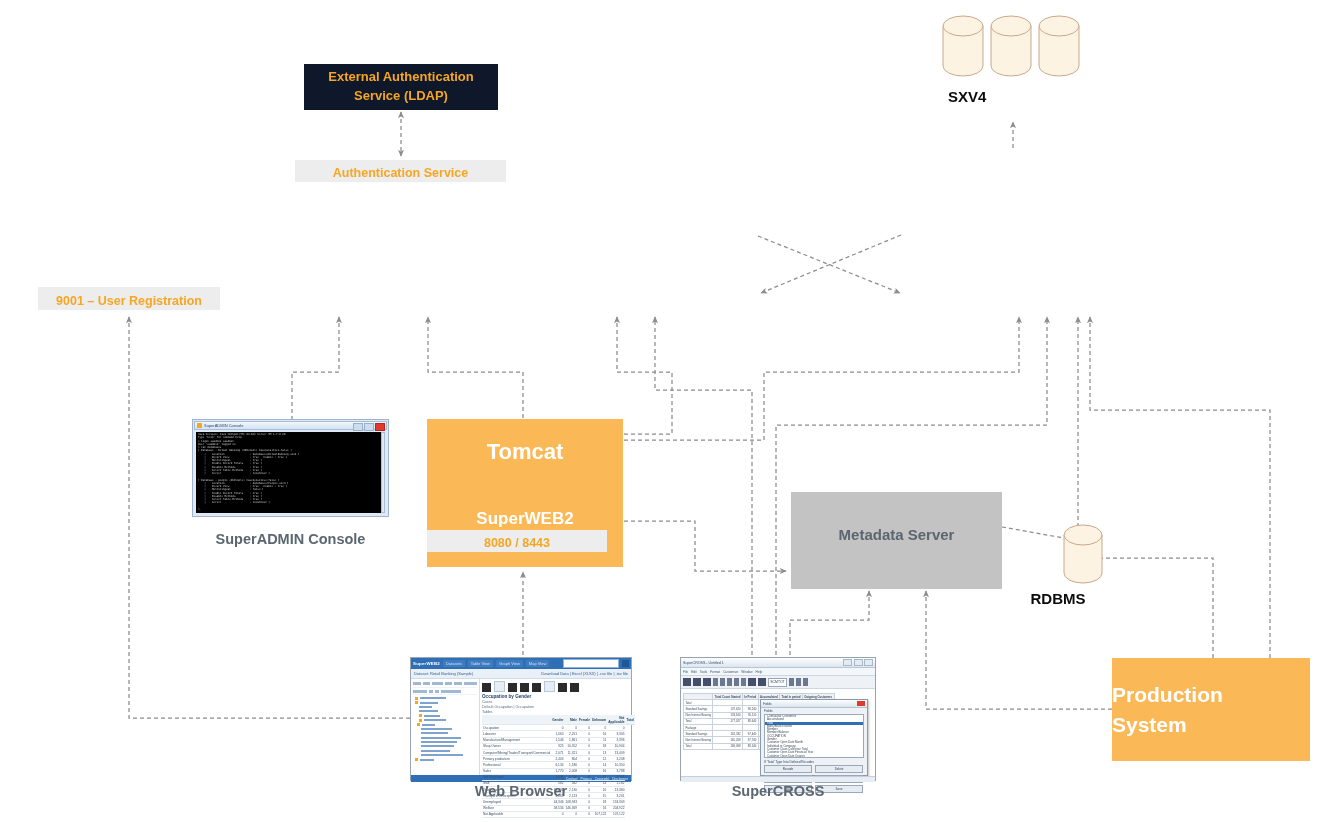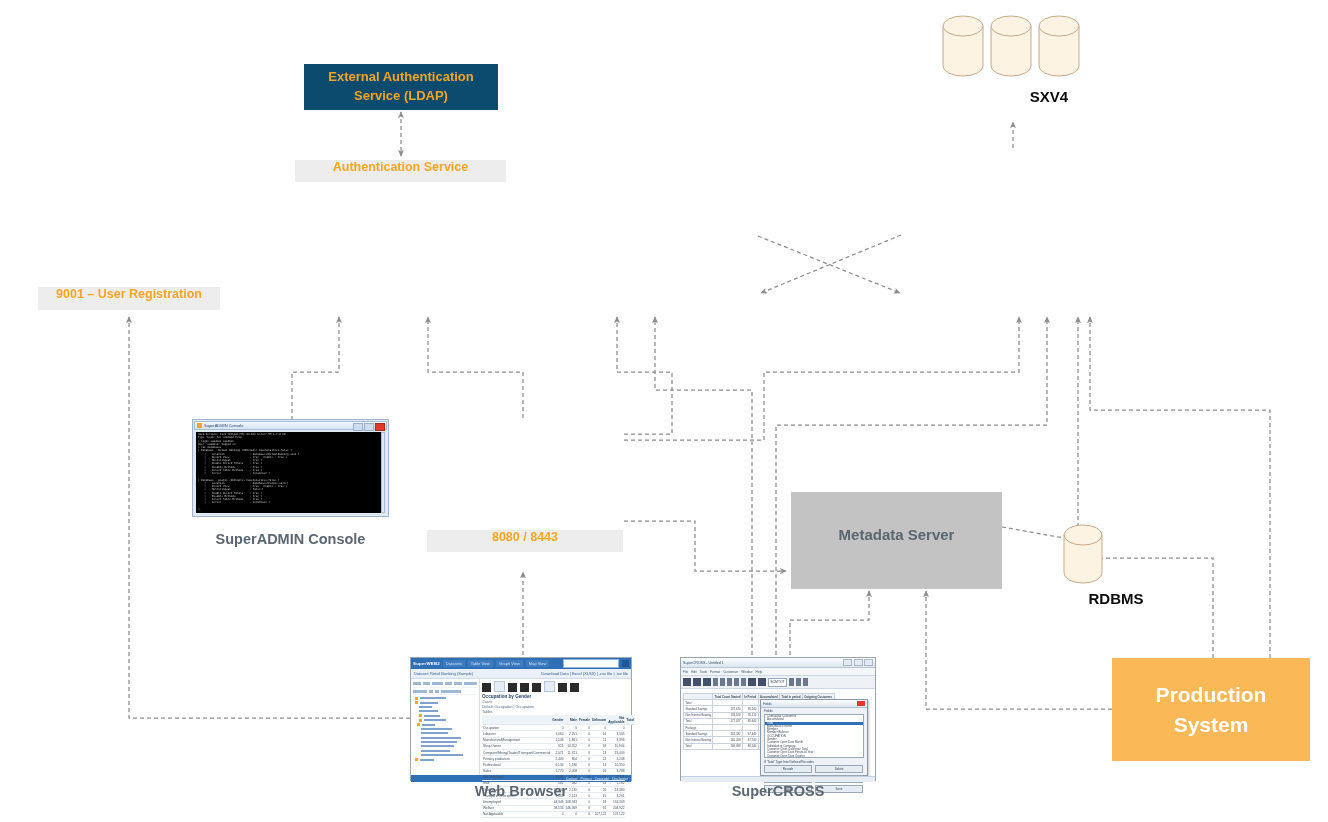--- a/index.html
+++ b/index.html
@@ -12,66 +12,66 @@
   #stage{position:absolute;left:0;top:0;width:1328px;height:822px;}
   #wires{position:absolute;left:0;top:0;width:1328px;height:822px;pointer-events:none;}
 
   
   .node{position:absolute;box-sizing:border-box;}
   .grey-box{background:#c3c3c3;}
   .orange-box{background:#fbb857;}
   .port{
     position:absolute;background:#ededed;color:#f5a623;
     font-weight:bold;text-align:center;display:flex;
-    flex-direction:column;align-items:center;justify-content:flex-start;
+    flex-direction:column;align-items:center;justify-content:flex-end;
     line-height:1.25;box-sizing:border-box;
   }
   .port span{display:block;white-space:nowrap;}
   .node-title{
     position:absolute;width:100%;text-align:center;color:#5b6670;
     font-weight:bold;
   }
 
   
-  #ldap{left:304px;top:64px;width:194px;height:46px;background:#0c4a6e;
+  #ldap{left:304px;top:64px;width:194px;height:46px;background:#0f172a;
         color:#f5a623;font-weight:bold;font-size:13px;text-align:center;
         display:flex;flex-direction:column;align-items:center;justify-content:center;line-height:1.45;}
   #ldap span{display:block;}
 
   #superadmin{left:19px;top:150px;width:738px;height:168px;}
   #superadmin .node-title{top:48px;font-size:17px;}
   #sa-auth{left:295px;top:160px;width:211px;height:22px;font-size:12.5px;}
   #sa-9001{left:38px;top:287px;width:182px;height:23px;font-size:12.5px;}
   #sa-zmq{left:285px;top:249px;width:226px;height:57px;font-size:13px;}
   #sa-corba{left:566px;top:267px;width:181px;height:44px;font-size:12.5px;}
 
   #superserver{left:903px;top:150px;width:222px;height:168px;}
   #superserver .node-title{top:76px;font-size:17px;}
   #ss-corba{left:907px;top:286px;width:205px;height:23px;font-size:12.5px;}
 
   #sxv4-label{position:absolute;left:948px;top:88px;width:120px;
-    text-align:right;color:#0b0b0b;font-weight:bold;font-size:15px;}
+    text-align:left;color:#0b0b0b;font-weight:bold;font-size:15px;}
   .cyl{position:absolute;}
 
   #tomcat{left:427px;top:419px;width:196px;height:148px;}
   #tomcat .t1{position:absolute;top:20px;width:100%;text-align:center;
     color:#ffffff;font-weight:bold;font-size:22px;}
   #tomcat .t2{position:absolute;top:90px;width:100%;text-align:center;
     color:#ffffff;font-weight:bold;font-size:17px;}
-  #tc-port{left:427px;top:530px;width:196px;height:22px;font-size:12.5px;}
+  #tc-port{left:427px;top:530px;width:180px;height:22px;font-size:12.5px;}
 
   #metaserver{left:791px;top:492px;width:211px;height:97px;}
   #metaserver .node-title{top:34px;font-size:15px;}
   #ms-port{left:795px;top:561px;width:202px;height:22px;font-size:12.5px;}
 
-  #rdbms-label{position:absolute;left:1066px;top:590px;width:100px;
+  #rdbms-label{position:absolute;left:1008px;top:590px;width:100px;
     text-align:center;color:#0b0b0b;font-weight:bold;font-size:15px;}
 
   #prod{left:1112px;top:658px;width:198px;height:103px;}
-  #prod .t1{position:absolute;top:22px;width:100%;text-align:center;
+  #prod .t1{position:absolute;top:22px;width:100%;
     color:#ffffff;font-weight:bold;font-size:21px;line-height:1.45;}
 
   
   .shot{position:absolute;box-sizing:border-box;}
   .shot-caption{position:absolute;text-align:center;color:#5b6670;
     font-weight:bold;font-size:14.5px;}
 
   
   #console{left:192px;top:419px;width:197px;height:98px;
     background:#dfe9f5;border:1px solid #9fb4cc;padding:1px;}
@@ -239,20 +239,24 @@
       <path d="M3,12 L3,52 a20,10 0 0 0 40,0 L43,12 z"></path>
       <ellipse cx="23" cy="12" rx="20" ry="10"></ellipse>
       <path d="M51,12 L51,52 a20,10 0 0 0 40,0 L91,12 z"></path>
       <ellipse cx="71" cy="12" rx="20" ry="10"></ellipse>
       <path d="M99,12 L99,52 a20,10 0 0 0 40,0 L139,12 z"></path>
       <ellipse cx="119" cy="12" rx="20" ry="10"></ellipse>
     </g>
   </svg>
   <div id="sxv4-label">SXV4</div>
 
+  <div class="node orange-box" id="tomcat">
+    <div class="t1">Tomcat</div>
+    <div class="t2">SuperWEB2</div>
+  </div>
   <div class="port" id="tc-port">
     <span>8080 / 8443</span>
   </div>
 
   <div class="node grey-box" id="metaserver">
     <div class="node-title">Metadata Server</div>
   </div>
 
   <svg class="cyl" style="left:1062px;top:524px;" width="44" height="62" viewBox="0 0 44 62">
     <g fill="#fdf3e3" stroke="#c8a98a" stroke-width="1">

